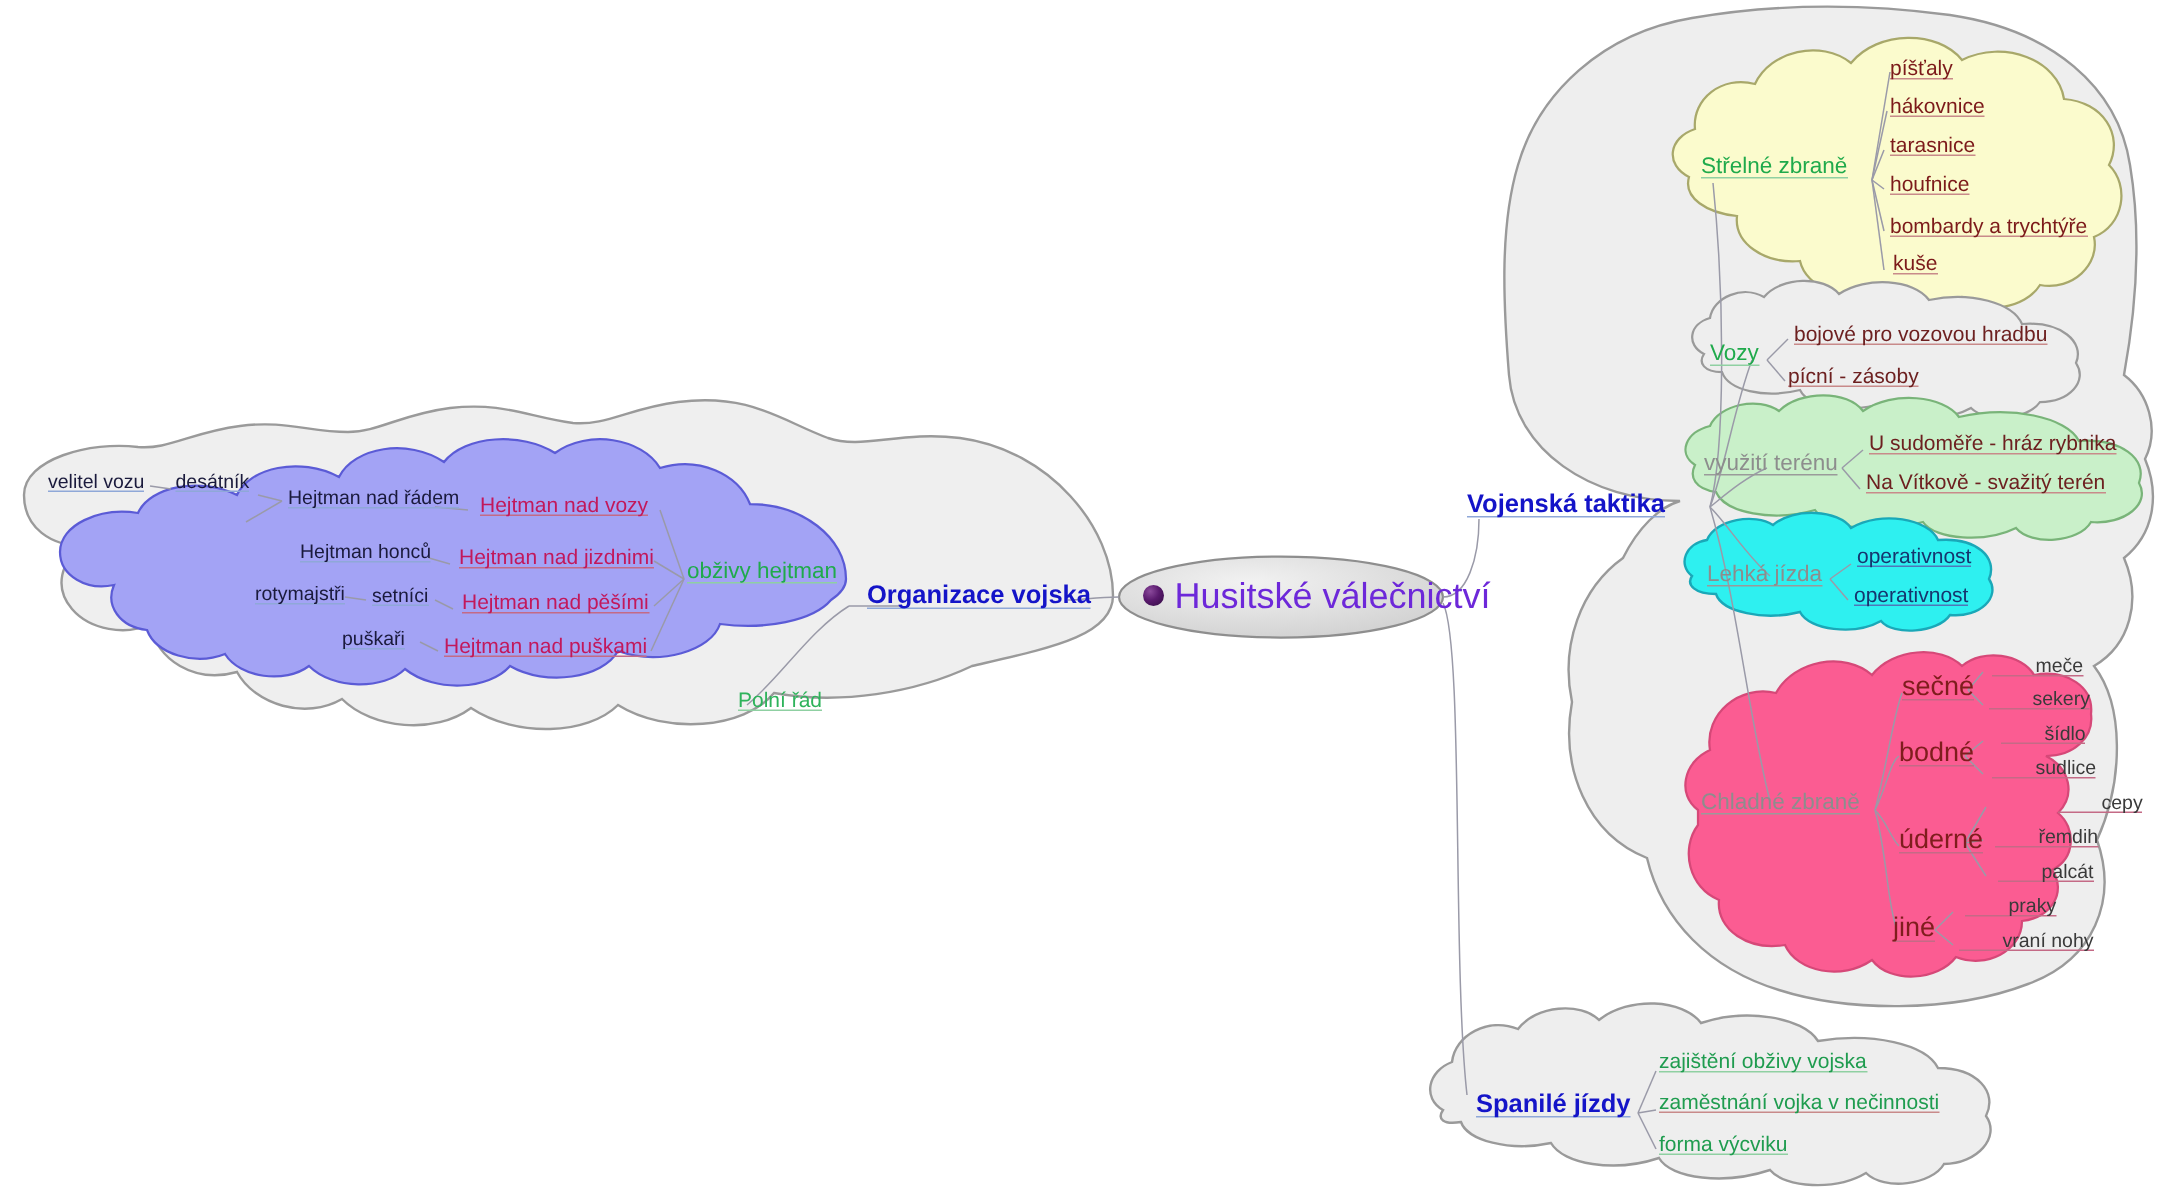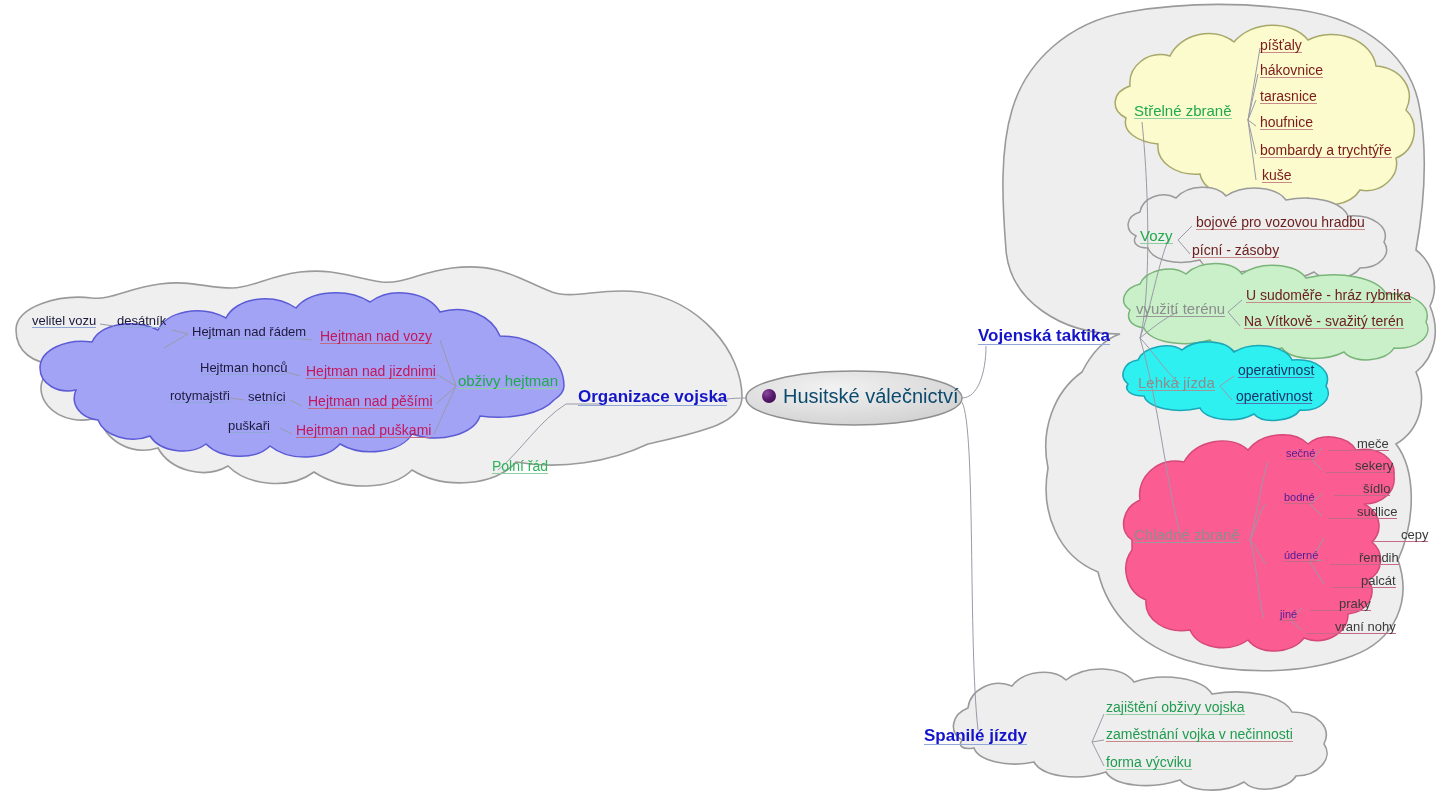--- a/index.html
+++ b/index.html
@@ -2,32 +2,32 @@
 <html><head>
 <meta charset="utf-8">
 <style>
   html,body{margin:0;padding:0;background:#ffffff;}
   body{width:1448px;height:798px;font-family:"Liberation Sans","DejaVu Sans",sans-serif;overflow:hidden;}
   #stage{position:relative;width:1448px;height:798px;}
   #stage svg.layer{position:absolute;left:0;top:0;width:1448px;height:798px;pointer-events:none;}
   .node{position:absolute;white-space:nowrap;line-height:1;}
   .node span{display:inline-block;}
   
-  .t-center{font-size:20px;color:#0c4a6e;text-decoration:underline;}
+  .t-center{font-size:24px;color:#6d28d9;text-decoration:underline;}
   .t-main{font-size:17px;font-weight:bold;color:#1414c8;text-align:right;}
   .t-green{font-size:15px;color:#1faa4b;}
   .t-greenlite{font-size:14px;color:#2eb35b;}
   .t-gray{font-size:15px;color:#8d8d8d;}
   .t-navy{font-size:13px;color:#1a1a3c;}
   .t-crimson{font-size:14px;color:#c2185b;}
   .t-darkred{font-size:14px;color:#7c1a1a;}
   .t-maroon{font-size:14px;color:#6d2020;}
   .t-dkblue{font-size:14px;color:#16356e;}
   .t-pinklbl{font-size:13px;color:#3a3a3a;padding-left:29px;}
-  .t-pinkcat{font-size:11px;color:#4c1d95;margin-left:18px;}
+  .t-pinkcat{font-size:18px;color:#7f1d1d;}
   .t-grn-leaf{font-size:14px;color:#1f9c4f;}
   .ul-blue{border-bottom:1px solid #8fa8d8;}
   .ul-green{border-bottom:1px solid #8fd0a2;}
   .ul-red{border-bottom:1px solid #c88a8a;}
   .ul-gray{border-bottom:1px solid #9a9a9a;}
   .ul-pink{border-bottom:1px solid #c46a86;}
   .ul-dkblue{border-bottom:1px solid #4f76b8;}
   .bullet{display:inline-block;width:14px;height:14px;border-radius:50%;
     background:radial-gradient(circle at 34% 30%, #8b4a9c 0%, #5a1a6e 45%, #300a40 100%);
     vertical-align:middle;margin-right:7px;position:relative;top:-2px;}
@@ -351,18 +351,18 @@
 
   <div class="node t-pinkcat ul-pink" style="left:1266px;top:550px;">úderné</div>
   <div class="node t-pinklbl ul-pink" style="left:1336px;top:528px;margin-left:36px;">cepy</div>
   <div class="node t-pinklbl ul-pink" style="left:1330px;top:551px;">řemdih</div>
   <div class="node t-pinklbl ul-pink" style="left:1332px;top:574px;">palcát</div>
 
   <div class="node t-pinkcat ul-pink" style="left:1262px;top:609px;">jiné</div>
   <div class="node t-pinklbl ul-pink" style="left:1310px;top:597px;">praky</div>
   <div class="node t-pinklbl ul-pink" style="left:1306px;top:620px;">vraní nohy</div>
 
-  <div class="node t-main ul-blue" style="left:924px;top:727px;">Spanilé jízdy</div>
+  <div class="node t-main ul-blue" style="left:984px;top:727px;">Spanilé jízdy</div>
   <div class="node t-grn-leaf ul-green" style="left:1106px;top:700px;">zajištění obživy vojska</div>
   <div class="node t-grn-leaf ul-red" style="left:1106px;top:727px;">zaměstnání vojka v nečinnosti</div>
   <div class="node t-grn-leaf ul-green" style="left:1106px;top:755px;">forma výcviku</div>
 
 </div>
 
 </body></html>

